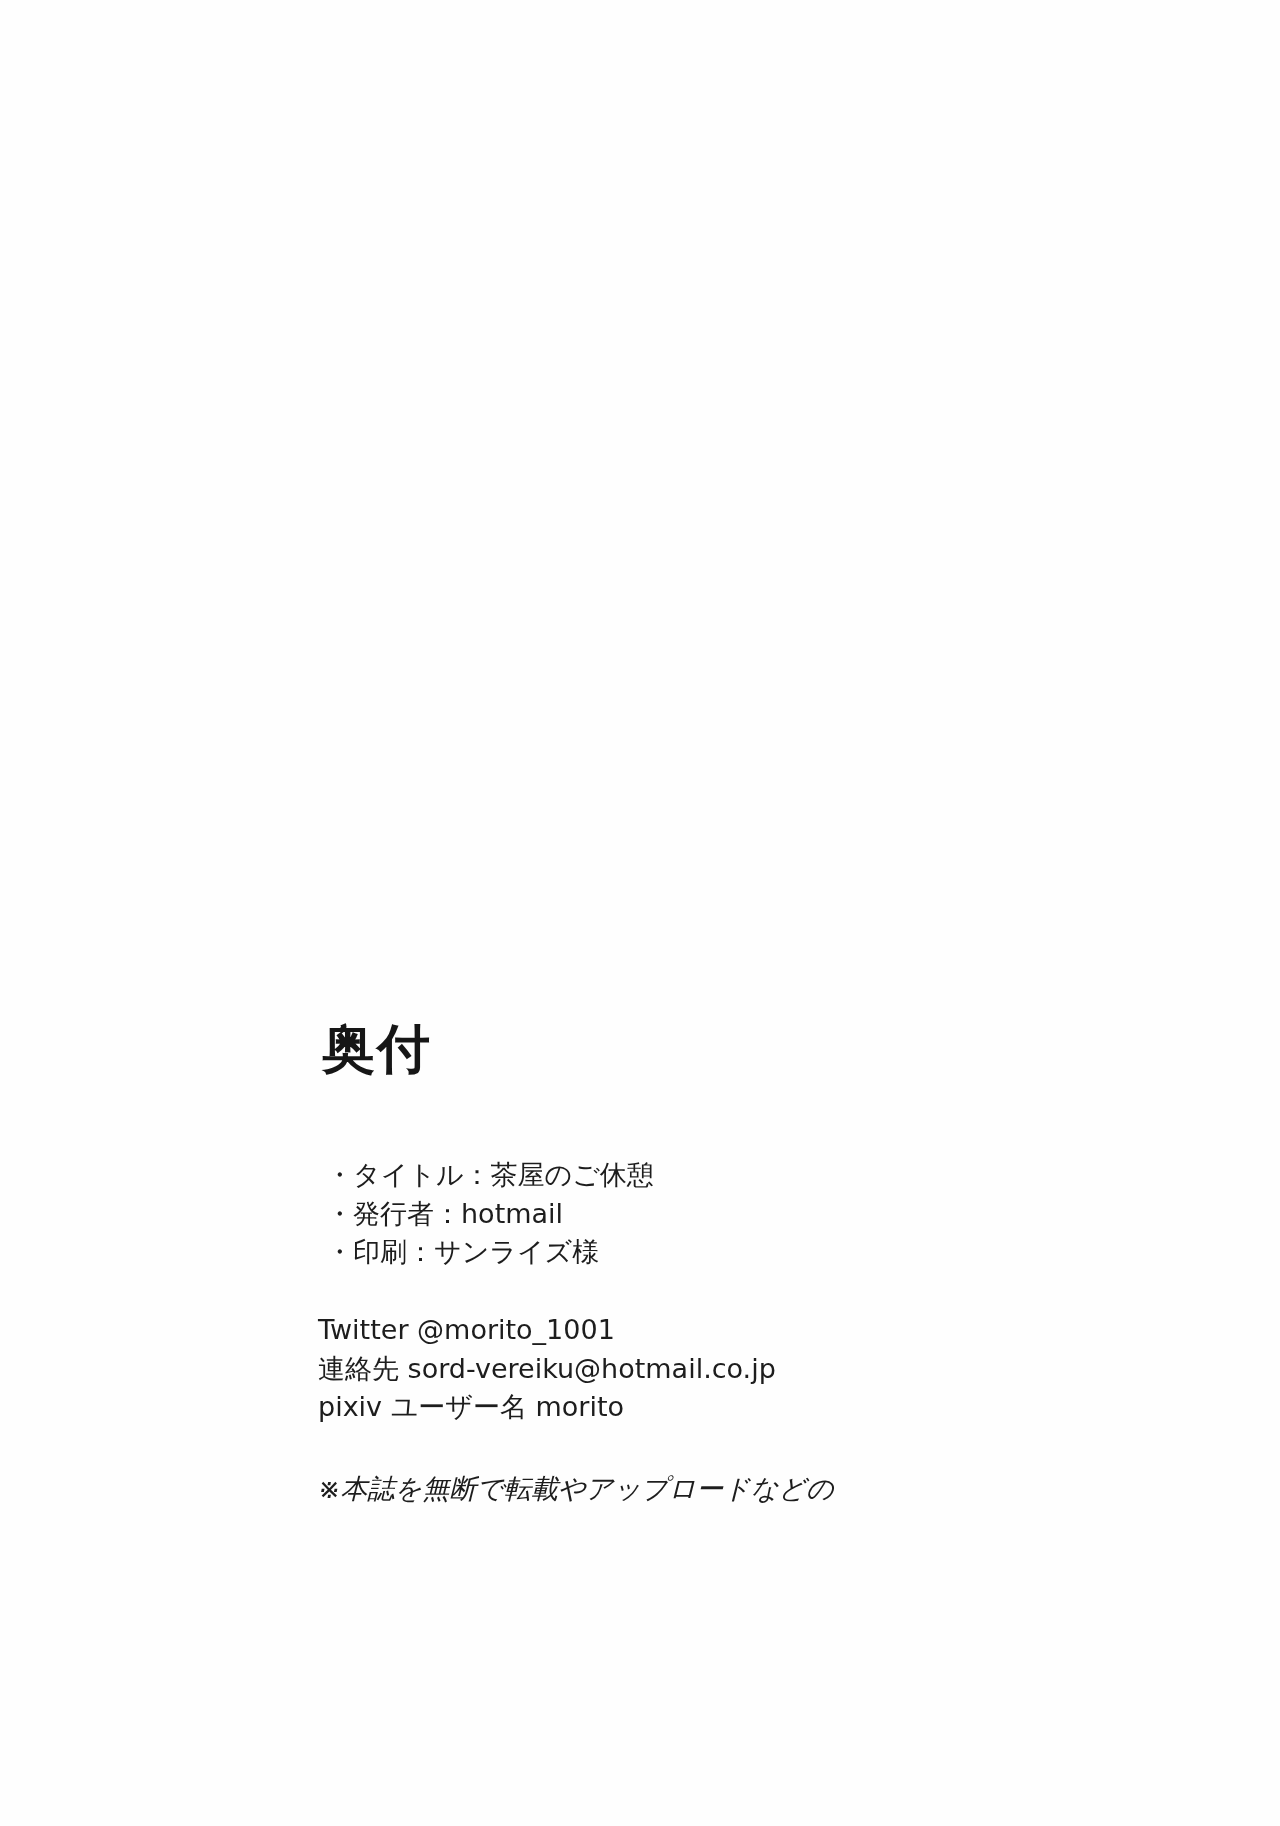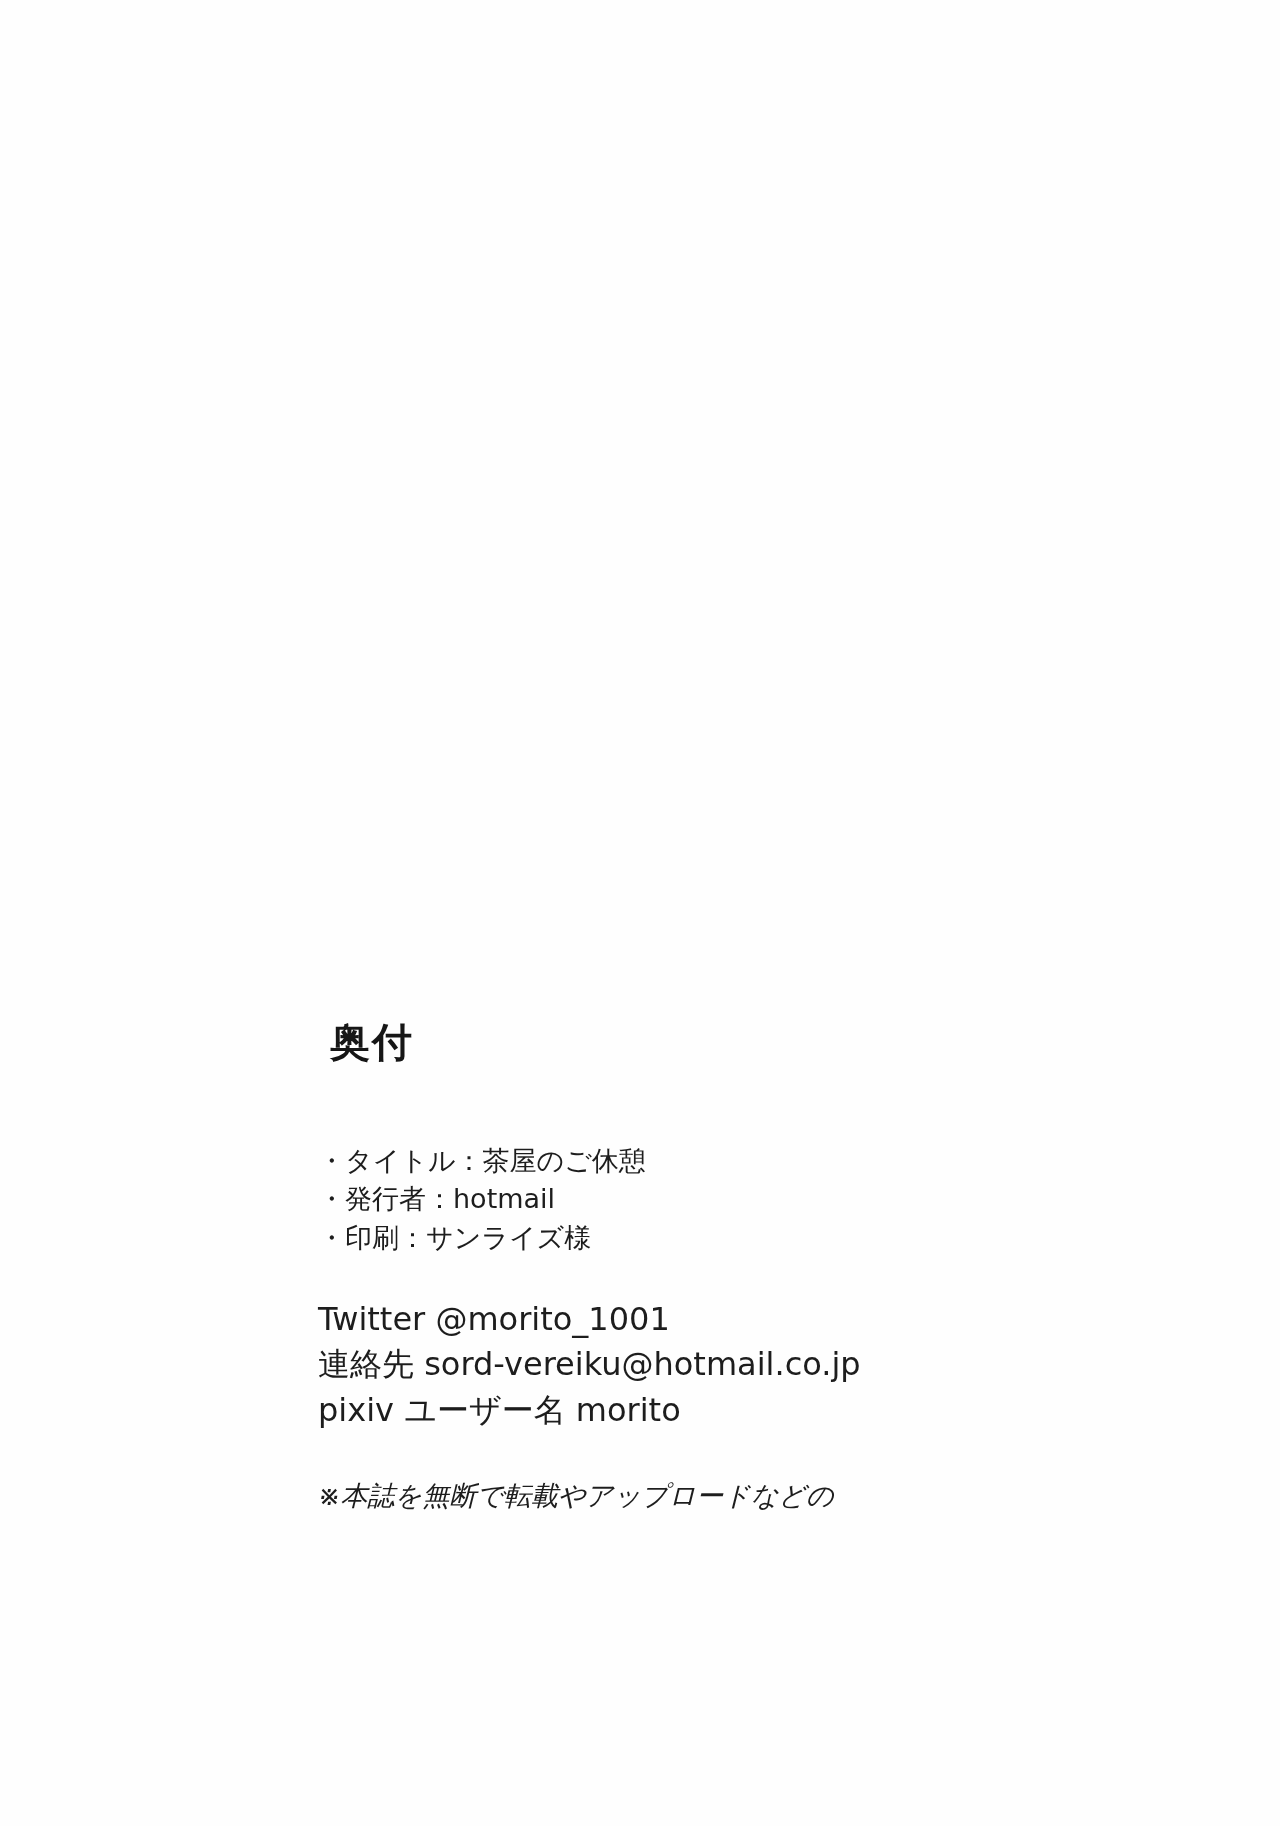--- a/index.html
+++ b/index.html
@@ -20,41 +20,41 @@
     inset: 0;
     background: #fefefe;
   }
   .colophon {
     position: absolute;
     left: 318px;
     top: 1020px;
     width: 700px;
   }
   .colophon-title {
-    font-size: 40px;
+    font-size: 53px;
     font-weight: 700;
     letter-spacing: 2px;
     line-height: 1.1;
-    margin: 0 0 78px 12px;
+    margin: 0 0 78px 4px;
     color: #161616;
   }
   .info-list {
     list-style: none;
-    margin: 0;
+    margin: 8px;
     padding: 0;
     font-size: 27px;
     line-height: 1.42;
     color: #1d1d1d;
   }
   .info-list li {
     white-space: nowrap;
   }
   .contact-block {
     margin-top: 40px;
-    font-size: 32px;
+    font-size: 27px;
     line-height: 1.42;
     color: #1d1d1d;
   }
   .contact-block div {
     white-space: nowrap;
   }
   .notice-block {
     margin-top: 44px;
     font-size: 27px;
     line-height: 1.42;

